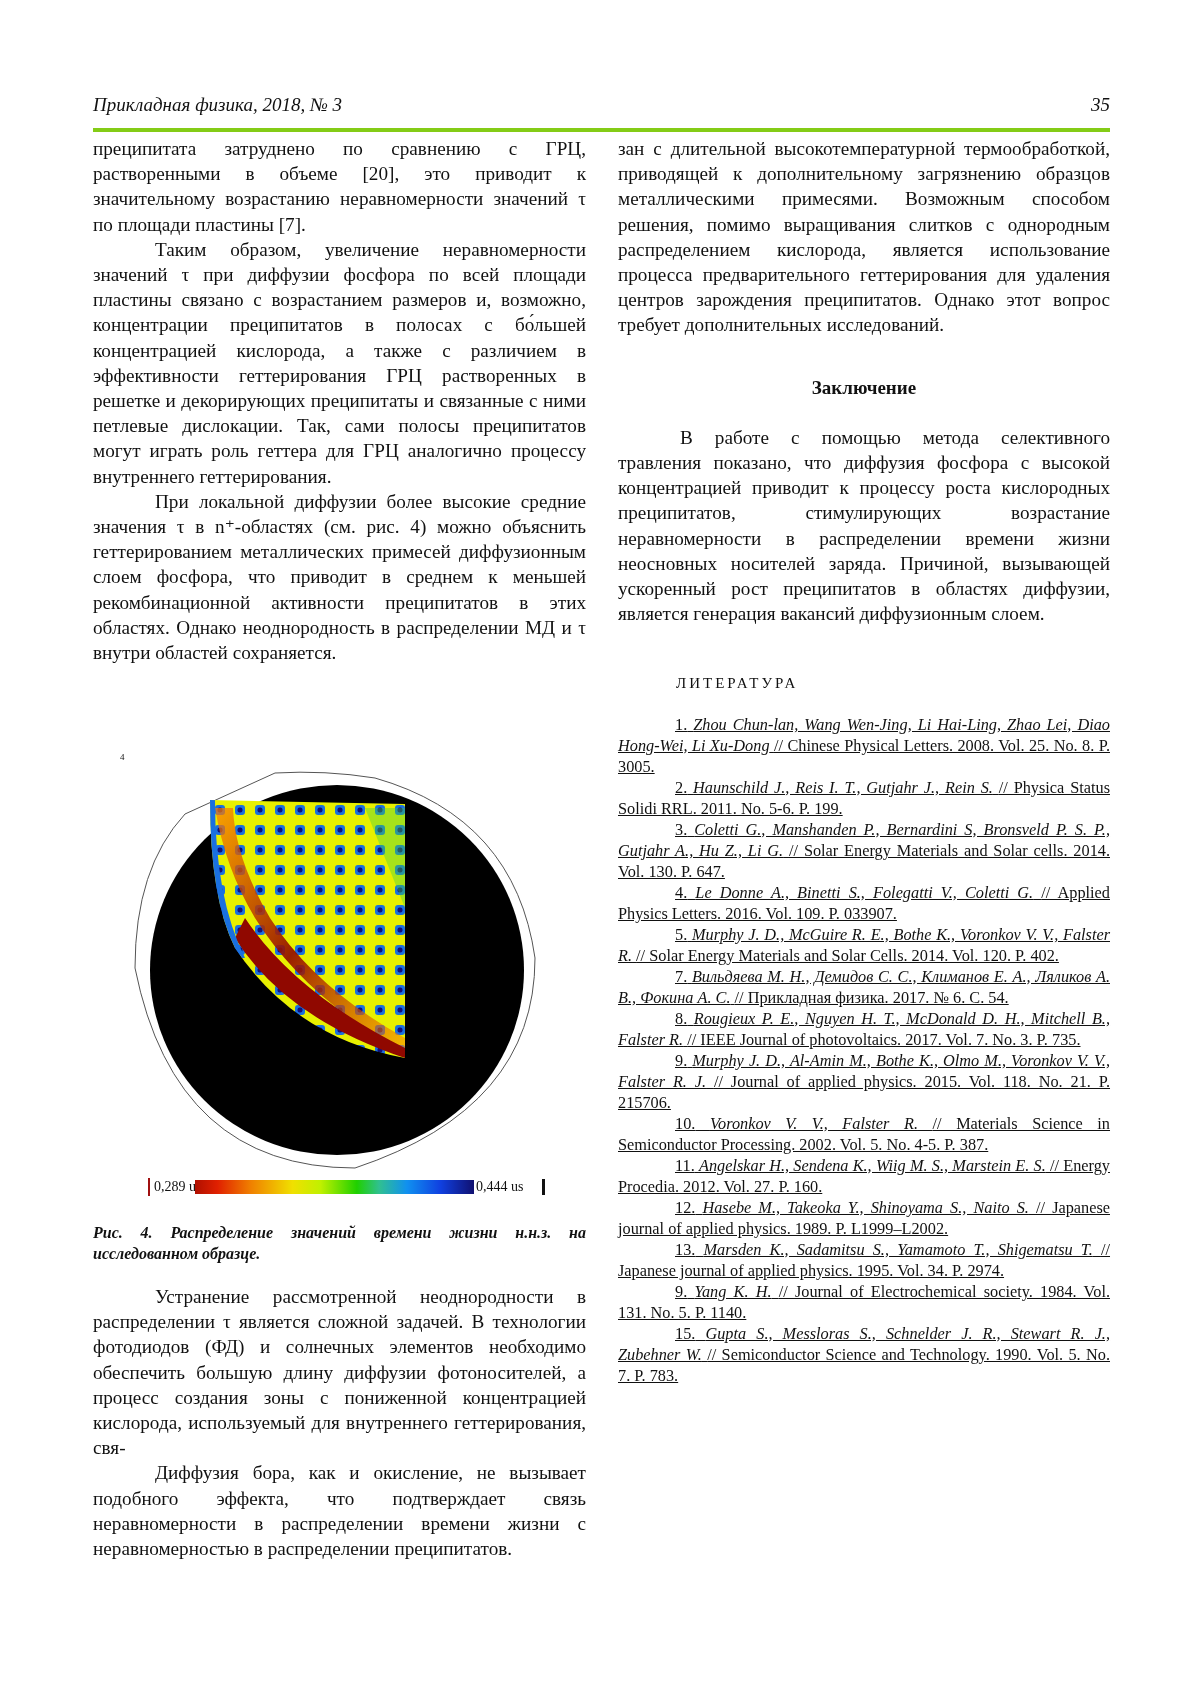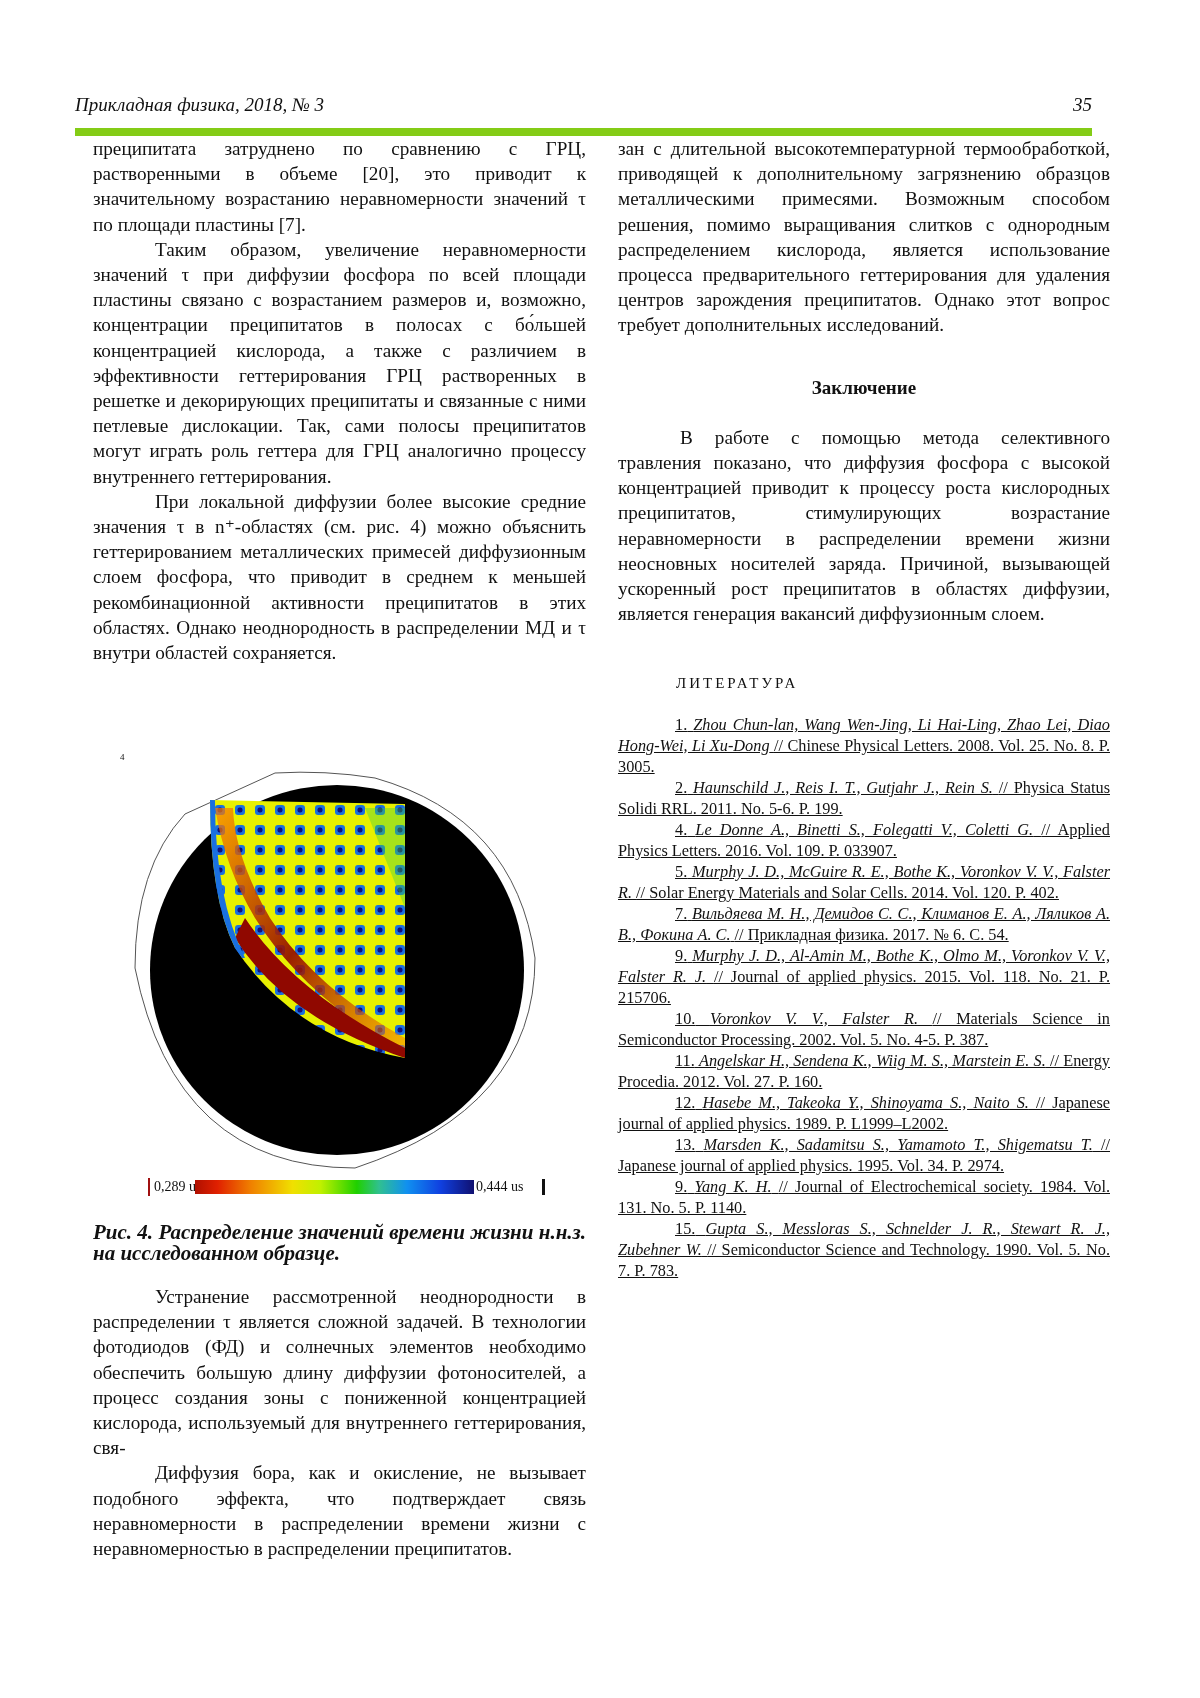--- a/index.html
+++ b/index.html
@@ -1,19 +1,19 @@
 <!DOCTYPE html>
 <html><head>
 <meta charset="utf-8">
 <style>
   html, body { margin: 0; padding: 0; background: #ffffff; }
   body { width: 1200px; height: 1698px; position: relative; overflow: hidden;
          font-family: "Liberation Serif", "DejaVu Serif", serif; color: #111; }
-  .header { position: absolute; left: 75px; top: 88px; width: 1017px; height: 40px;
-            border-bottom: 8px solid #84cc16; }
+  .header { position: absolute; left: 93px; top: 88px; width: 1017px; height: 40px;
+            border-bottom: 4px solid #84cc16; }
   .header .journal { position: absolute; left: 0; top: 6px; font-style: italic; font-size: 19px; }
   .header .pageno { position: absolute; right: 0; top: 6px; font-style: italic; font-size: 19px; }
   .col { position: absolute; font-size: 19.2px; line-height: 25.2px; text-align: justify; }
   .col-left { left: 93px; top: 136px; width: 493px; }
   .col-right { left: 618px; top: 136px; width: 492px; }
   p { margin: 0; text-indent: 0; }
   p.ind { text-indent: 62px; }
   .section-title { text-align: center; font-weight: bold; font-size: 19px; margin: 0; }
   .lit-title { font-weight: normal; letter-spacing: 3px; font-size: 15px; margin: 0; padding-left: 58px; }
   .refs { font-size: 16.3px; line-height: 21px; text-align: justify; text-decoration: underline; }
@@ -23,21 +23,21 @@
   .figure .tick-label { position: absolute; left: 5px; top: 4px; font-size: 9px; }
   .colorbar-row { position: absolute; left: 33px; top: 430px; width: 400px; height: 20px; }
   .cb-min { position: absolute; left: 0; top: 0; font-size: 14px; line-height: 18px; padding-left: 4px;
             border-left: 2px solid #a01010; }
   .cb-bar { position: absolute; left: 47px; top: 2px; width: 279px; height: 14px;
             background: linear-gradient(to right, #b01000 0%, #e02000 8%, #f08000 20%, #f0e000 35%,
             #c0f000 45%, #20d000 58%, #30c090 66%, #1090f0 76%, #1040e0 88%, #101070 100%); }
   .cb-max { position: absolute; left: 328px; top: 0; font-size: 14px; line-height: 18px; }
   .cb-max-tick { position: absolute; left: 394px; top: 1px; width: 3px; height: 16px; background: #111; }
   .caption { position: absolute; left: 93px; top: 1222px; width: 493px; font-weight: bold;
-             font-style: italic; font-size: 21px; line-height: 21px; text-align: justify; }
+             font-style: italic; font-size: 16px; line-height: 21px; text-align: justify; }
   .col-left-bottom { left: 93px; top: 1284px; width: 493px; }
 </style>
 </head>
 <body>
 
 <div class="header">
   <span class="journal">Прикладная физика, 2018, № 3</span>
   <span class="pageno">35</span>
 </div>
 
@@ -98,23 +98,25 @@
   <div style="height:37px"></div>
   <h3 class="section-title">Заключение</h3>
   <div style="height:25px"></div>
   <p class="ind">В работе с помощью метода селективного травления показано, что диффузия фосфора с высокой концентрацией приводит к процессу роста кислородных преципитатов, стимулирующих возрастание неравномерности в распределении времени жизни неосновных носителей заряда. Причиной, вызывающей ускоренный рост преципитатов в областях диффузии, является генерация вакансий диффузионным слоем.</p>
   <div style="height:45px"></div>
   <h4 class="lit-title">ЛИТЕРАТУРА</h4>
   <div style="height:17px"></div>
   <div class="refs" id="refs">
       <p class="ref"><span>1.</span> <span class="auth">Zhou Chun-lan, Wang Wen-Jing, Li Hai-Ling, Zhao Lei, Diao Hong-Wei, Li Xu-Dong</span> <span>// Chinese Physical Letters. 2008. Vol. 25. No. 8. P. 3005.</span></p>
       <p class="ref"><span>2.</span> <span class="auth">Haunschild J., Reis I. T., Gutjahr J., Rein S.</span> <span>// Physica Status Solidi RRL. 2011. No. 5-6. P. 199.</span></p>
+      <p class="ref"><span>3.</span> <span class="auth">Coletti G., Manshanden P., Bernardini S, Bronsveld P. S. P., Gutjahr A., Hu Z., Li G.</span> <span>// Solar Energy Materials and Solar cells. 2014. Vol. 130. P. 647.</span></p>
       <p class="ref"><span>4.</span> <span class="auth">Le Donne A., Binetti S., Folegatti V., Coletti G.</span> <span>// Applied Physics Letters. 2016. Vol. 109. P. 033907.</span></p>
       <p class="ref"><span>5.</span> <span class="auth">Murphy J. D., McGuire R. E., Bothe K., Voronkov V. V., Falster R.</span> <span>// Solar Energy Materials and Solar Cells. 2014. Vol. 120. P. 402.</span></p>
       <p class="ref"><span>7.</span> <span class="auth">Вильдяева М. Н., Демидов С. С., Климанов Е. А., Ляликов А. В., Фокина А. С.</span> <span>// Прикладная физика. 2017. № 6. С. 54.</span></p>
+      <p class="ref"><span>8.</span> <span class="auth">Rougieux P. E., Nguyen H. T., McDonald D. H., Mitchell B., Falster R.</span> <span>// IEEE Journal of photovoltaics. 2017. Vol. 7. No. 3. P. 735.</span></p>
       <p class="ref"><span>9.</span> <span class="auth">Murphy J. D., Al-Amin M., Bothe K., Olmo M., Voronkov V. V., Falster R. J.</span> <span>// Journal of applied physics. 2015. Vol. 118. No. 21. P. 215706.</span></p>
       <p class="ref"><span>10.</span> <span class="auth">Voronkov V. V., Falster R.</span> <span>// Materials Science in Semiconductor Processing. 2002. Vol. 5. No. 4-5. P. 387.</span></p>
       <p class="ref"><span>11.</span> <span class="auth">Angelskar H., Sendena K., Wiig M. S., Marstein E. S.</span> <span>// Energy Procedia. 2012. Vol. 27. P. 160.</span></p>
       <p class="ref"><span>12.</span> <span class="auth">Hasebe M., Takeoka Y., Shinoyama S., Naito S.</span> <span>// Japanese journal of applied physics. 1989. P. L1999–L2002.</span></p>
       <p class="ref"><span>13.</span> <span class="auth">Marsden K., Sadamitsu S., Yamamoto T., Shigematsu T.</span> <span>// Japanese journal of applied physics. 1995. Vol. 34. P. 2974.</span></p>
       <p class="ref"><span>9.</span> <span class="auth">Yang K. H.</span> <span>// Journal of Electrochemical society. 1984. Vol. 131. No. 5. P. 1140.</span></p>
       <p class="ref"><span>15.</span> <span class="auth">Gupta S., Messloras S., Schnelder J. R., Stewart R. J., Zubehner W.</span> <span>// Semiconductor Science and Technology. 1990. Vol. 5. No. 7. P. 783.</span></p>
     </div>
 </div>
 

